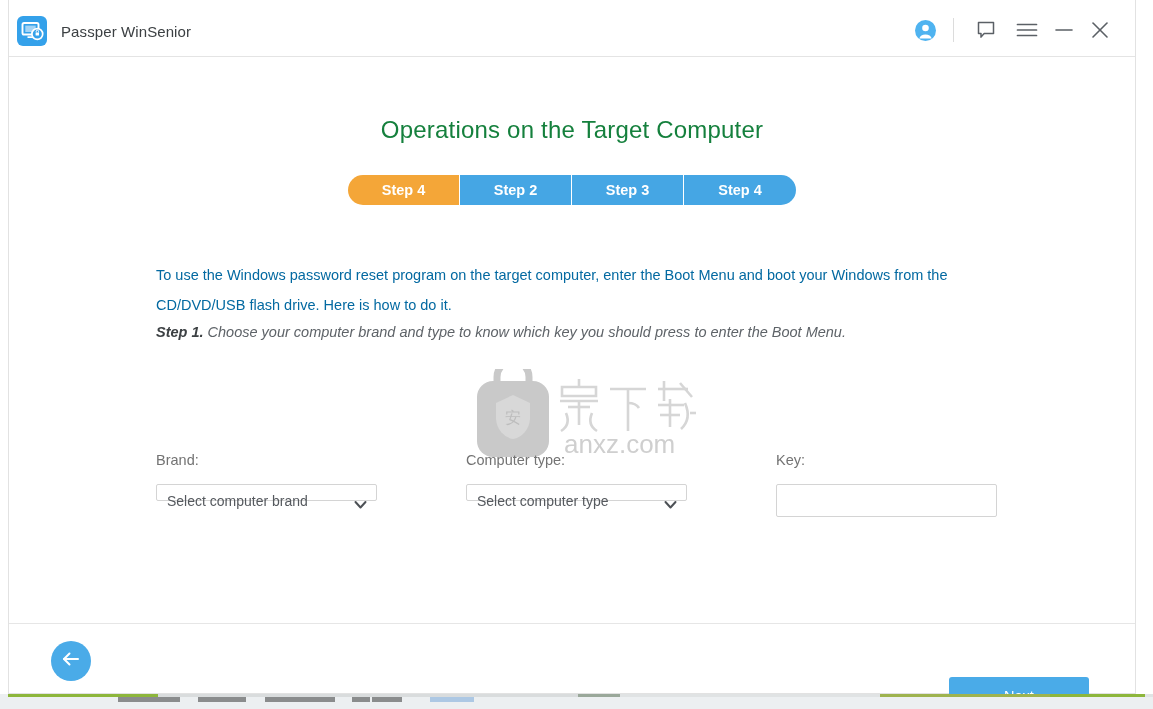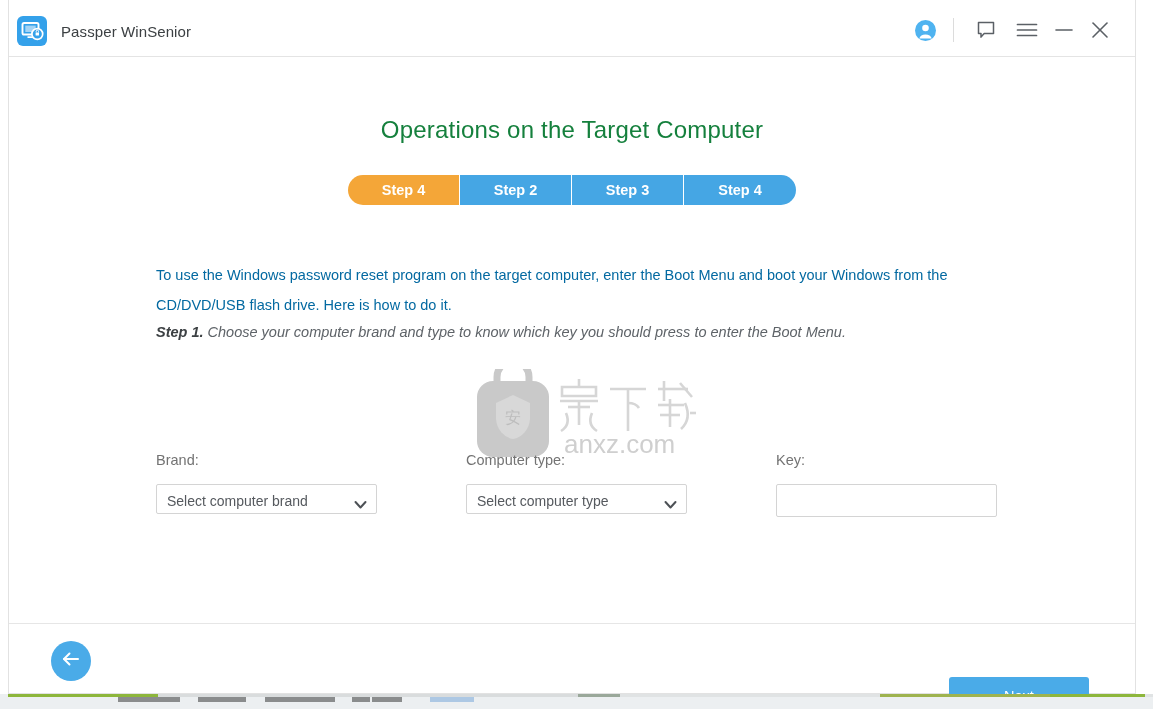--- a/index.html
+++ b/index.html
@@ -165,21 +165,21 @@
     position: absolute;
     font-size: 14.5px;
     color: #737373;
   }
   #label-brand { left: 147px; top: 395px; }
   #label-type  { left: 457px; top: 395px; }
   #label-key   { left: 767px; top: 395px; }
 
   .select-box {
     position: absolute;
-    height: 30px;
+    height: 17px;
     border: 1px solid #d4d4d4;
     background: #ffffff;
     box-sizing: border-box;
     border-radius: 2px;
     cursor: pointer;
   }
   .select-box .sel-text {
     position: absolute;
     left: 10px;
     top: 8px;

